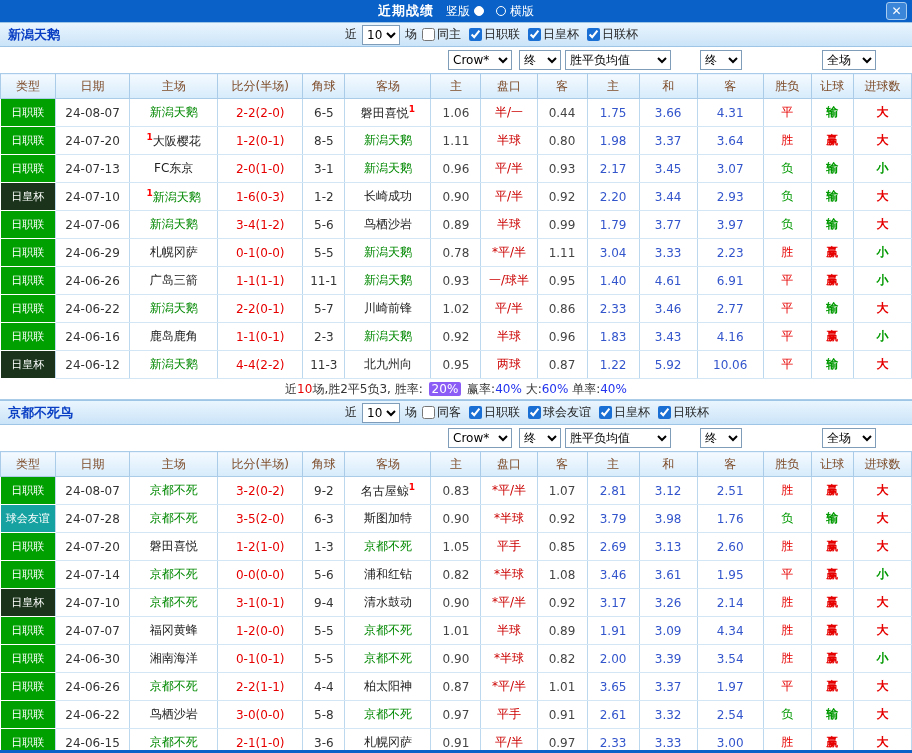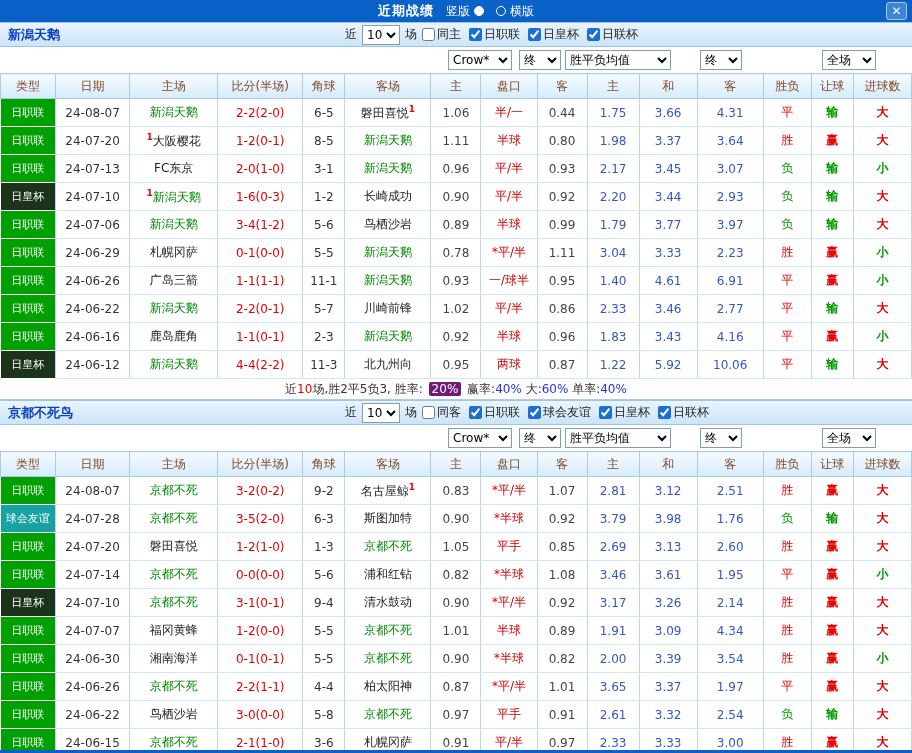--- a/index.html
+++ b/index.html
@@ -323,21 +323,21 @@
             <td style="color: rgb(230, 0, 0);">平</td>
             <td style="color: rgb(0, 153, 0); font-weight: bold;">输</td>
             <td style="color: rgb(230, 0, 0); font-weight: bold;">大</td>
           </tr>
         </tbody>
     </table>
     <div class="summary">
         <span style="color: rgb(51, 51, 51);">近</span>
         <span style="color: rgb(230, 0, 0);">10</span>
         <span style="color: rgb(51, 51, 51);">场,胜2平5负3, 胜率: </span>
-        <span class="badge" style="color: rgb(255, 255, 255); background: #701a75;">20%</span>
+        <span class="badge" style="color: rgb(255, 255, 255); background: #8b5cf6;">20%</span>
         <span style="color: rgb(51, 51, 51);"> 赢率:</span>
         <span style="color: rgb(34, 51, 238);">40%</span>
         <span style="color: rgb(51, 51, 51);"> 大:</span>
         <span style="color: rgb(34, 51, 238);">60%</span>
         <span style="color: rgb(51, 51, 51);"> 单率:</span>
         <span style="color: rgb(34, 51, 238);">40%</span>
       </div>
   </div>
 
   <div class="section">

